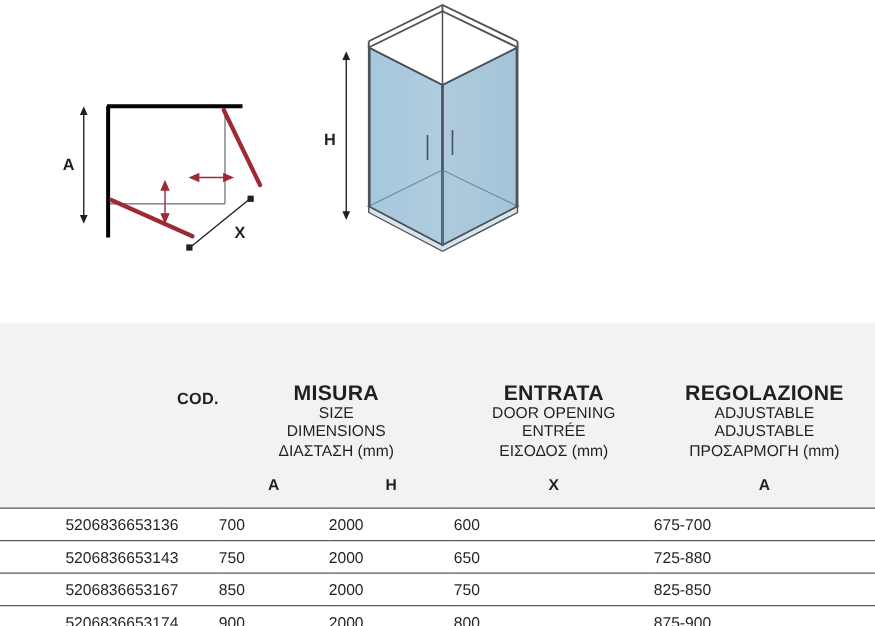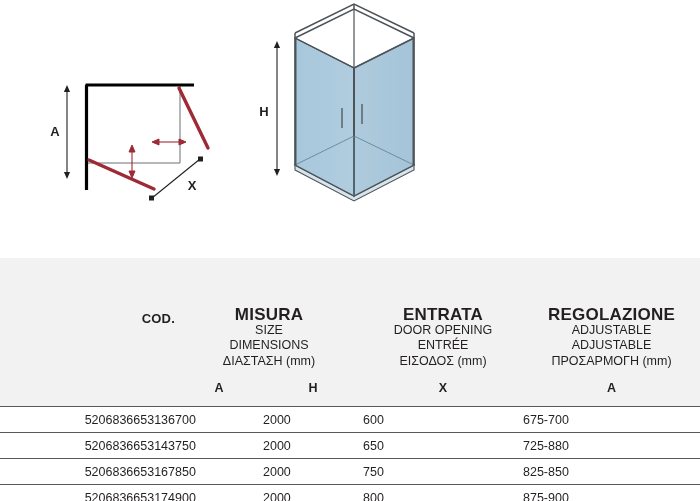--- a/index.html
+++ b/index.html
@@ -97,21 +97,21 @@
   tbody td {
     border-top: 1.2px solid #58595b;
     font-size: 12.5px;
     height: 25px;
     padding: 0;
     text-align: left;
     color: #231f20;
     background: #ffffff;
   }
   tbody td.cod {
-    text-align: right;
+    text-align: center;
     padding-left: 20px;
     margin-left: 48px;
   }
   tbody tr:last-child td {
     border-bottom: 1.2px solid #58595b;
   }
 </style>
 </head>
 <body>
 

